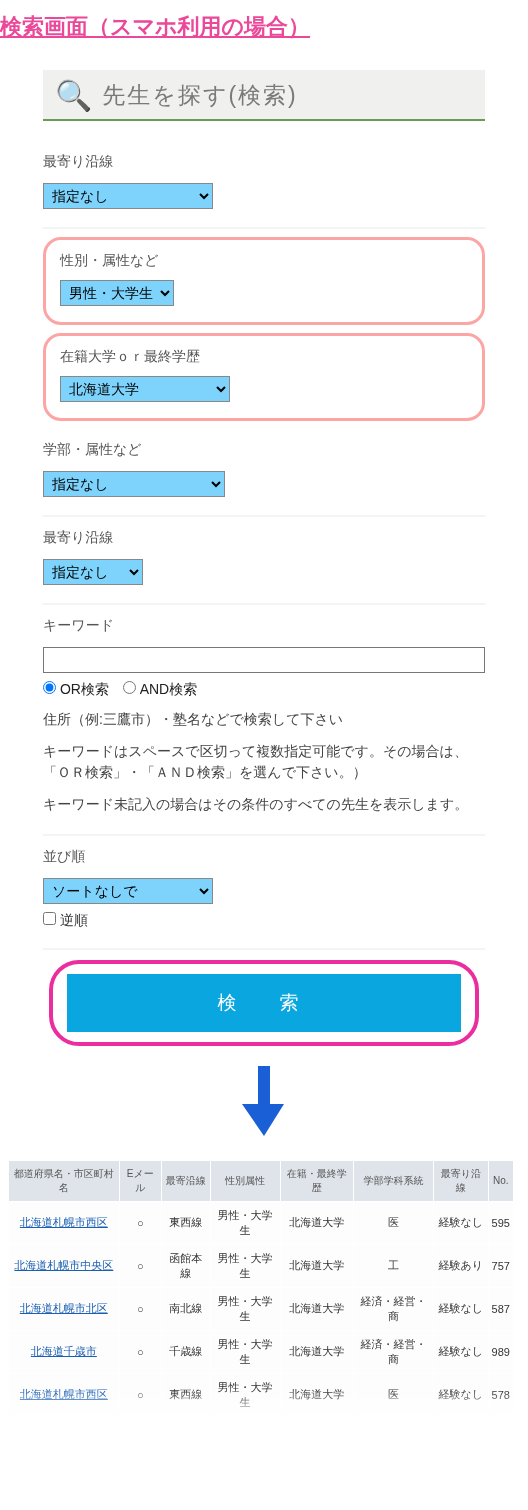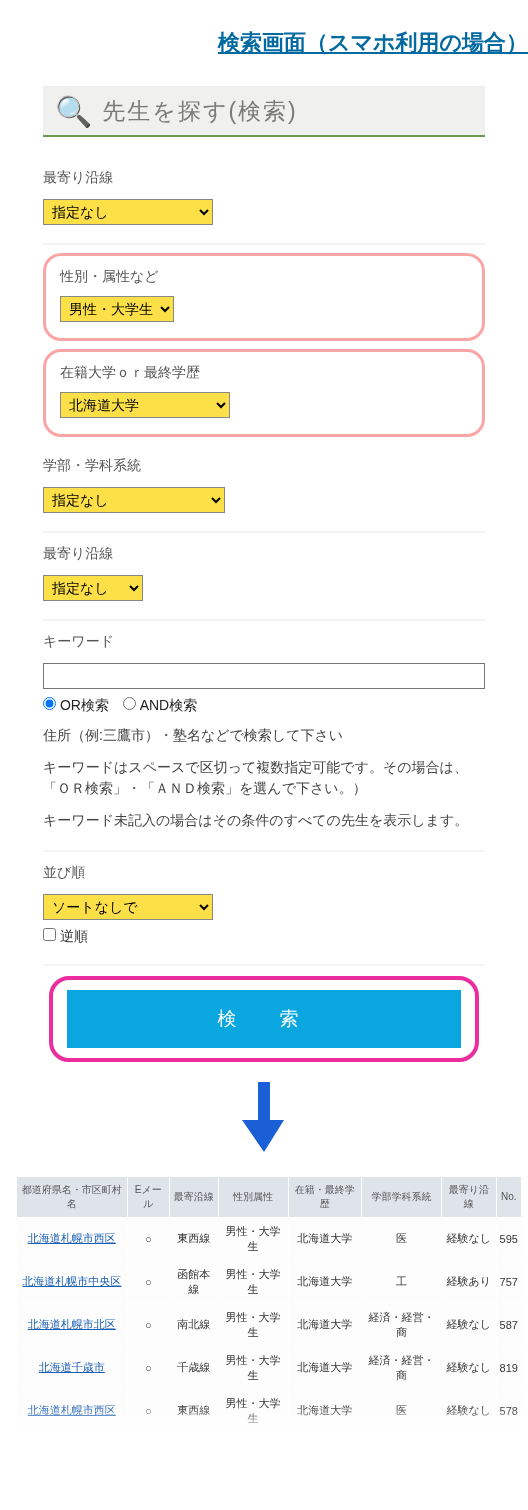--- a/index.html
+++ b/index.html
@@ -1,42 +1,42 @@
 <!DOCTYPE html>
 <html><head>
 <meta charset="utf-8">
 <style>
 *{box-sizing:border-box;margin:0;padding:0}
 body{font-family:"Hiragino Sans","Meiryo",sans-serif;background:#fff;width:528px}
-.page-title{color:#0369a1;font-size:22px;font-weight:bold;text-decoration:underline;text-align:right;padding:28px 0 18px}
+.page-title{color:#ec4899;font-size:22px;font-weight:bold;text-decoration:underline;text-align:left;padding:12px 0 18px}
 .form-card{background:#fff;margin:10px auto 0;width:442px;padding:0}
 .search-header{background:#f0f0ee;border-bottom:2px solid #6a9b52;padding:8px 12px 6px;display:flex;align-items:center;margin-bottom:20px}
 .search-header .mag{font-size:30px;margin-right:10px;filter:grayscale(.2)}
 .search-header .htxt{font-size:23px;color:#7a7a7a;letter-spacing:2px}
 .fgroup{padding:12px 0 18px;border-bottom:2px solid #f4f4f4}
 .fgroup:last-of-type{border-bottom:none}
 .flabel{color:#555;font-size:14px;margin-bottom:12px}
-select{font-size:14px;padding:3px 4px;border:1px solid #888;background:#fde047;min-width:100px}
+select{font-size:14px;padding:3px 4px;border:1px solid #888;background:#7dd3fc;min-width:100px}
 .sel-w1{width:170px}
 .sel-university{width:170px}
 .sel-w2{width:182px}
 .sel-no{width:100px}
 input[type=text]{width:100%;font-size:14px;padding:4px 6px;border:1px solid #777}
 .radios{margin-top:8px;font-size:14px;color:#222}
 .radios label{margin-right:10px}
 .help{font-size:14px;color:#444;margin-top:10px;line-height:1.55}
 .chkline{margin-top:8px;font-size:14px;color:#333}
 .highlight{border:3px solid #fca5a5;border-radius:18px;padding:12px 14px 16px;margin:8px 0}
 .highlight .flabel{margin-bottom:10px}
-.submit-wrap{border:4px solid #ec2d9e;border-radius:20px;padding:10px 14px;margin:10px 6px}
+.submit-wrap{border:4px solid #ec2d9e;border-radius:30px;padding:10px 14px;margin:10px 6px}
 .submit-btn{width:100%;background:#0aa6e0;color:#fff;border:none;font-size:19px;letter-spacing:12px;padding:16px 0;cursor:pointer}
 .arrow{display:flex;justify-content:center;margin:20px 0 24px}
 .arrow svg{width:44px;height:70px}
 .results{margin:0 4px}
-table{border-collapse:collapse;width:calc(100% - 14px);margin:0 12px;font-size:11px;color:#333;background:#0f172a}
+table{border-collapse:collapse;width:calc(100% - 14px);margin:0 4px;font-size:11px;color:#333;background:#0f172a}
 th,td{border:1px solid #fff;padding:6px 3px;text-align:center;vertical-align:middle}
 th{background:#dfe3ea;color:#555;font-weight:normal;font-size:10px}
 td{background:#fdfdfd}
 td .loc{color:#1a5fb3;text-decoration:underline;cursor:pointer}
 .table-wrap{max-height:260px;overflow:hidden;position:relative}
 .table-wrap::after{content:"";position:absolute;left:0;right:0;bottom:0;height:30px;background:linear-gradient(rgba(255,255,255,0),#fff)}
 tbody tr:last-child td{color:#888}
 </style>
 </head>
 <body>
@@ -65,21 +65,21 @@
   </div>
 
   <div class="highlight">
     <div class="flabel">在籍大学ｏｒ最終学歴</div>
     <select class="sel-university">
       <option>北海道大学</option>
     </select>
   </div>
 
   <div class="fgroup">
-    <div class="flabel">学部・学科系統</div>
+    <div class="flabel">学部・属性など</div>
     <select class="sel-w2">
       <option>指定なし</option>
     </select>
   </div>
 
   <div class="fgroup">
     <div class="flabel">最寄り沿線</div>
     <select class="sel-no">
       <option>指定なし</option>
     </select>
@@ -165,21 +165,21 @@
           <td>587</td>
         </tr>
         <tr>
           <td><span class="loc">北海道千歳市</span></td>
           <td>○</td>
           <td>千歳線</td>
           <td>男性・大学生</td>
           <td>北海道大学</td>
           <td>経済・経営・商</td>
           <td>経験なし</td>
-          <td>819</td>
+          <td>989</td>
         </tr>
         <tr>
           <td><span class="loc">北海道札幌市西区</span></td>
           <td>○</td>
           <td>東西線</td>
           <td>男性・大学生</td>
           <td>北海道大学</td>
           <td>医</td>
           <td>経験なし</td>
           <td>578</td>

